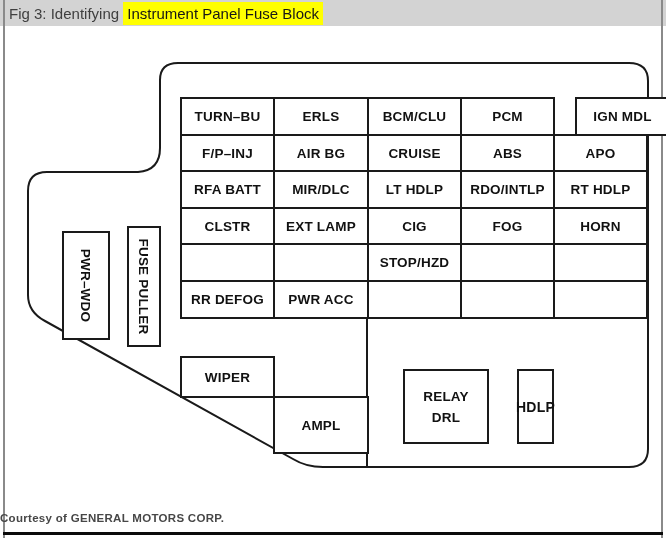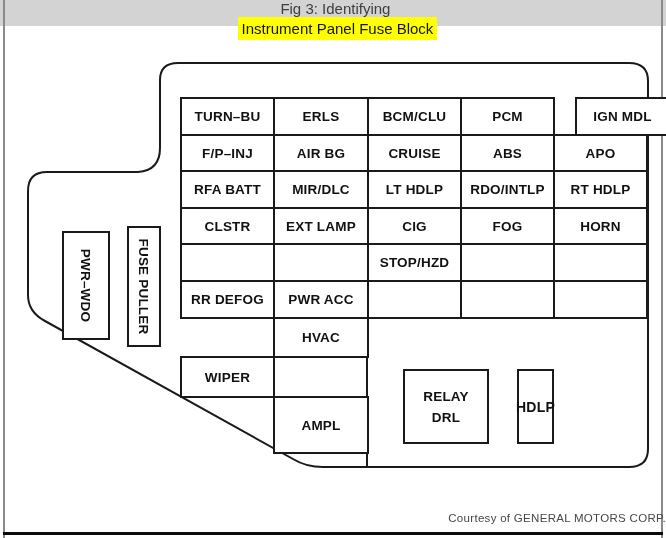--- a/index.html
+++ b/index.html
@@ -5,30 +5,30 @@
   html,body{margin:0;padding:0;background:#fff;}
   #stage{
     position:relative;width:666px;height:538px;background:#ffffff;
     font-family:"Liberation Sans", sans-serif;overflow:hidden;
   }
   
   .titlebar{
     position:absolute;left:0;top:0;width:666px;height:26px;
     background:#d3d3d3;display:flex;align-items:center;
     padding-left:9px;box-sizing:border-box;
-    font-size:15px;color:#3f3f3f;white-space:pre;flex-direction:column;
+    font-size:15px;color:#3f3f3f;white-space:pre;
   }
   .hl{background:#ffff00;color:#161616;padding:3px 4px;}
   .edge{position:absolute;top:0;width:2px;height:538px;background:#8a8a8a;}
   .edge.left{left:3px;}
   .edge.right{left:661px;}
   .bottom-rule{position:absolute;left:3px;top:532px;width:660px;height:3px;background:#0a0a0a;}
   .credit{
-    position:absolute;left:0;top:512px;width:666px;text-align:right;
-    font-size:11.5px;color:#474747;letter-spacing:.3px;
+    position:absolute;left:0;top:512px;width:666px;text-align:left;
+    font-size:11.5px;color:#474747;letter-spacing:.3px;font-weight:bold;
   }
   
   svg.outline{position:absolute;left:0;top:0;pointer-events:none;}
   .cell{
     position:absolute;box-sizing:border-box;border:2px solid #1a1a1a;
     display:flex;align-items:center;justify-content:center;
     font-size:13.5px;font-weight:700;color:#111;letter-spacing:.2px;
     background:#fff;white-space:nowrap;margin-top:24px;
   }
   .vbox .vtxt{transform:rotate(90deg);white-space:nowrap;}
@@ -79,21 +79,20 @@
   <div class="cell" style="left:367px;top:219px;width:95px;height:39px">STOP/HZD</div>
   <div class="cell" style="left:460px;top:219px;width:95px;height:39px"></div>
   <div class="cell" style="left:553px;top:219px;width:95px;height:39px"></div>
 
   <div class="cell" style="left:180px;top:256px;width:95px;height:39px">RR DEFOG</div>
   <div class="cell" style="left:273px;top:256px;width:96px;height:39px">PWR ACC</div>
   <div class="cell" style="left:367px;top:256px;width:95px;height:39px"></div>
   <div class="cell" style="left:460px;top:256px;width:95px;height:39px"></div>
   <div class="cell" style="left:553px;top:256px;width:95px;height:39px"></div>
 
-  <div class="cell" style="left:273px;top:293px;width:96px;height:41px">HVAC</div>
   <div class="cell" style="left:180px;top:332px;width:95px;height:42px">WIPER</div>
 
   <div class="cell" style="left:273px;top:372px;width:96px;height:58px">AMPL</div>
 
   <div class="cell vbox" style="left:62px;top:207px;width:48px;height:109px">
     <span class="vtxt">PWR–WDO</span>
   </div>
   <div class="cell vbox" style="left:127px;top:202px;width:34px;height:121px">
     <span class="vtxt">FUSE PULLER</span>
   </div>

